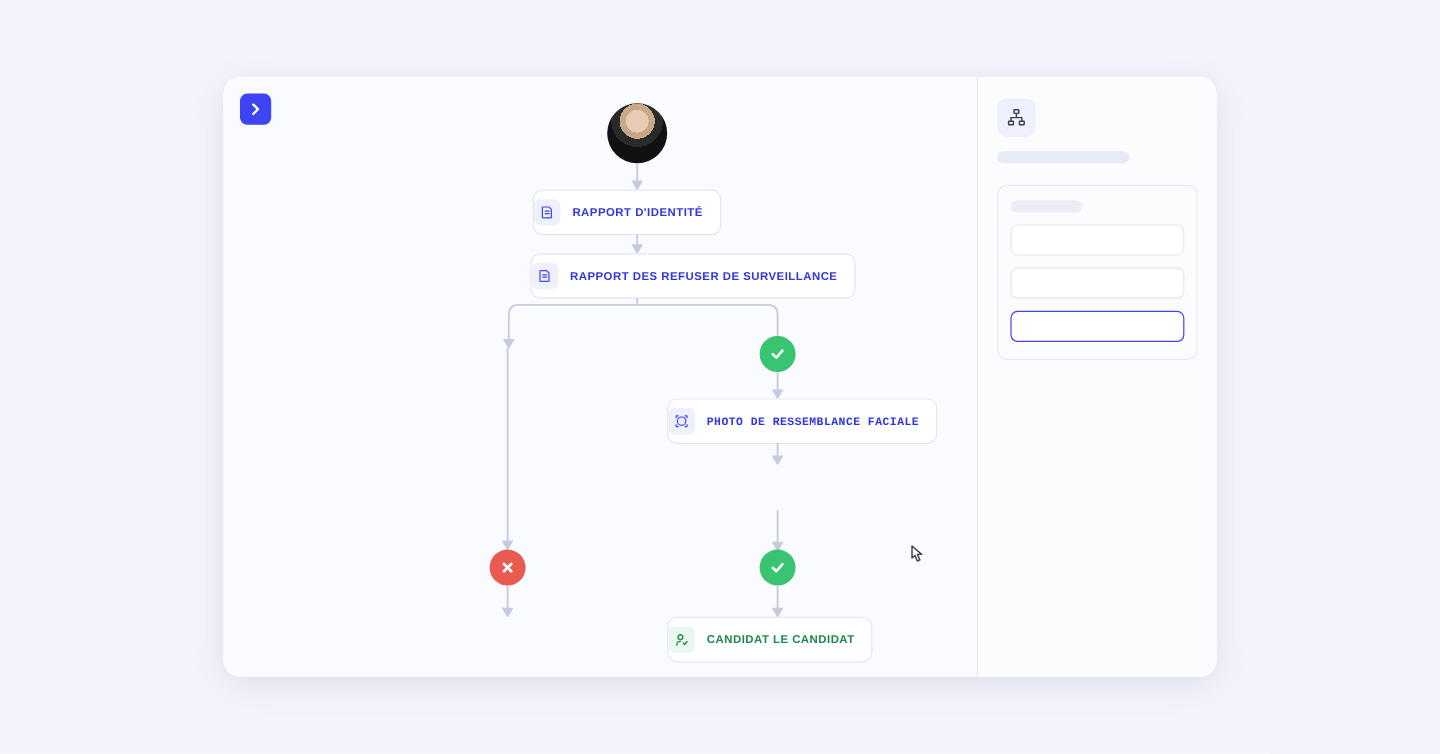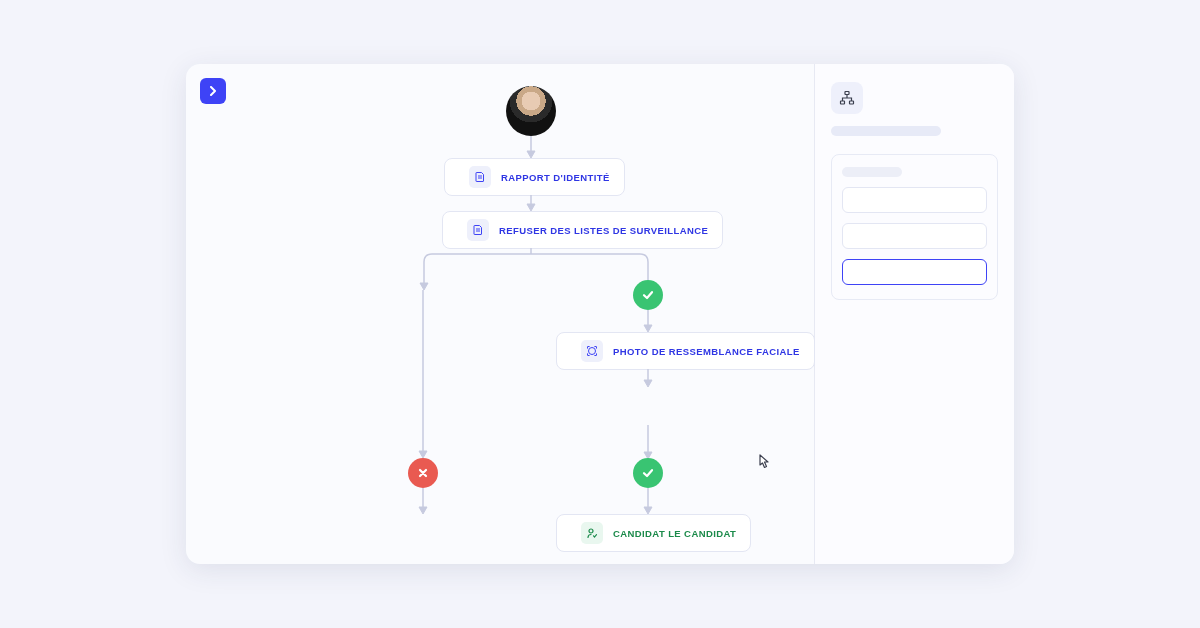--- a/index.html
+++ b/index.html
@@ -101,21 +101,21 @@
     left: 320px;
   }
   .node {
     position: absolute;
     display: flex;
     align-items: center;
     gap: 10px;
     background: #fff;
     border: 1px solid #e3e6f3;
     border-radius: 8px;
-    padding: 7px 14px 7px 24px;
+    padding: 7px 14px 7px 0;
     font-size: 9.5px;
     font-weight: 700;
     letter-spacing: 0.4px;
     white-space: nowrap;
   }
   .node .icon-tile {
     width: 22px;
     height: 22px;
     background: #eef0fb;
     border-radius: 5px;
@@ -192,21 +192,21 @@
           <polygon class="arrow-head" points="5,16 1,9 9,9"></polygon>
         </svg>
 
       <div class="node" style="top:147px;left:256px;">
         <span class="icon-tile">
           <svg width="12" height="12" viewBox="0 0 12 12">
               <path d="M2.5 1.5h5l2 2v6.5a.5.5 0 0 1-.5.5H2.5a.5.5 0 0 1-.5-.5V2a.5.5 0 0 1 .5-.5Z" fill="none" stroke="#3e43f6" stroke-width="1"></path>
               <path d="M4 5h4M4 7h4" stroke="#3e43f6" stroke-width="1"></path>
             </svg>
         </span>
-        <span class="label-blue">REFUSER DES LISTES DE SURVEILLANCE</span>
+        <span class="label-blue">RAPPORT DES REFUSER DE SURVEILLANCE</span>
       </div>
 
       <svg class="connector-path" style="top:184px;left:230px" width="240" height="44">
         <path d="M115 0 V6" stroke="#c6cadf" stroke-width="1.5"></path>
 
         <path d="M115 6 H16 Q8 6 8 14 V36" stroke="#c6cadf" stroke-width="1.5" fill="none"></path>
         <polygon class="arrow-head" points="8,42 4,35 12,35"></polygon>
 
         <path d="M115 6 H224 Q232 6 232 14 V36" stroke="#c6cadf" stroke-width="1.5" fill="none"></path>
         <polygon class="arrow-head" points="232,42 228,35 236,35"></polygon>
@@ -221,21 +221,21 @@
         <svg width="14" height="14" viewBox="0 0 14 14">
             <path d="M3 7.2 6 10 11 4.2" stroke="#fff" stroke-width="2.2" fill="none" stroke-linecap="round" stroke-linejoin="round"></path>
           </svg>
       </div>
 
       <svg class="connector" style="top:246px;left:457px" width="10" height="22">
           <line x1="5" y1="0" x2="5" y2="16" stroke="#c6cadf" stroke-width="1.5"></line>
           <polygon class="arrow-head" points="5,22 1,15 9,15"></polygon>
         </svg>
 
-      <div class="node" style="top:268px;left:370px;">
+      <div class="node" style="top:268px;left:370px;font-family:Liberation Mono, monospace;">
         <span class="icon-tile">
           <svg width="12" height="12" viewBox="0 0 12 12">
               <circle cx="6" cy="6" r="3.5" fill="none" stroke="#3e43f6" stroke-width="1"></circle>
               <path d="M1.5 3.2V1.8A.3.3 0 0 1 1.8 1.5H3.2M8.8 1.5h1.4a.3.3 0 0 1 .3.3V3.2M10.5 8.8v1.4a.3.3 0 0 1-.3.3H8.8M3.2 10.5H1.8a.3.3 0 0 1-.3-.3V8.8" stroke="#3e43f6" stroke-width="1" fill="none" stroke-linecap="round"></path>
             </svg>
         </span>
         <span class="label-blue">PHOTO DE RESSEMBLANCE FACIALE</span>
       </div>
 
       <svg class="connector" style="top:305px;left:457px" width="10" height="18">

